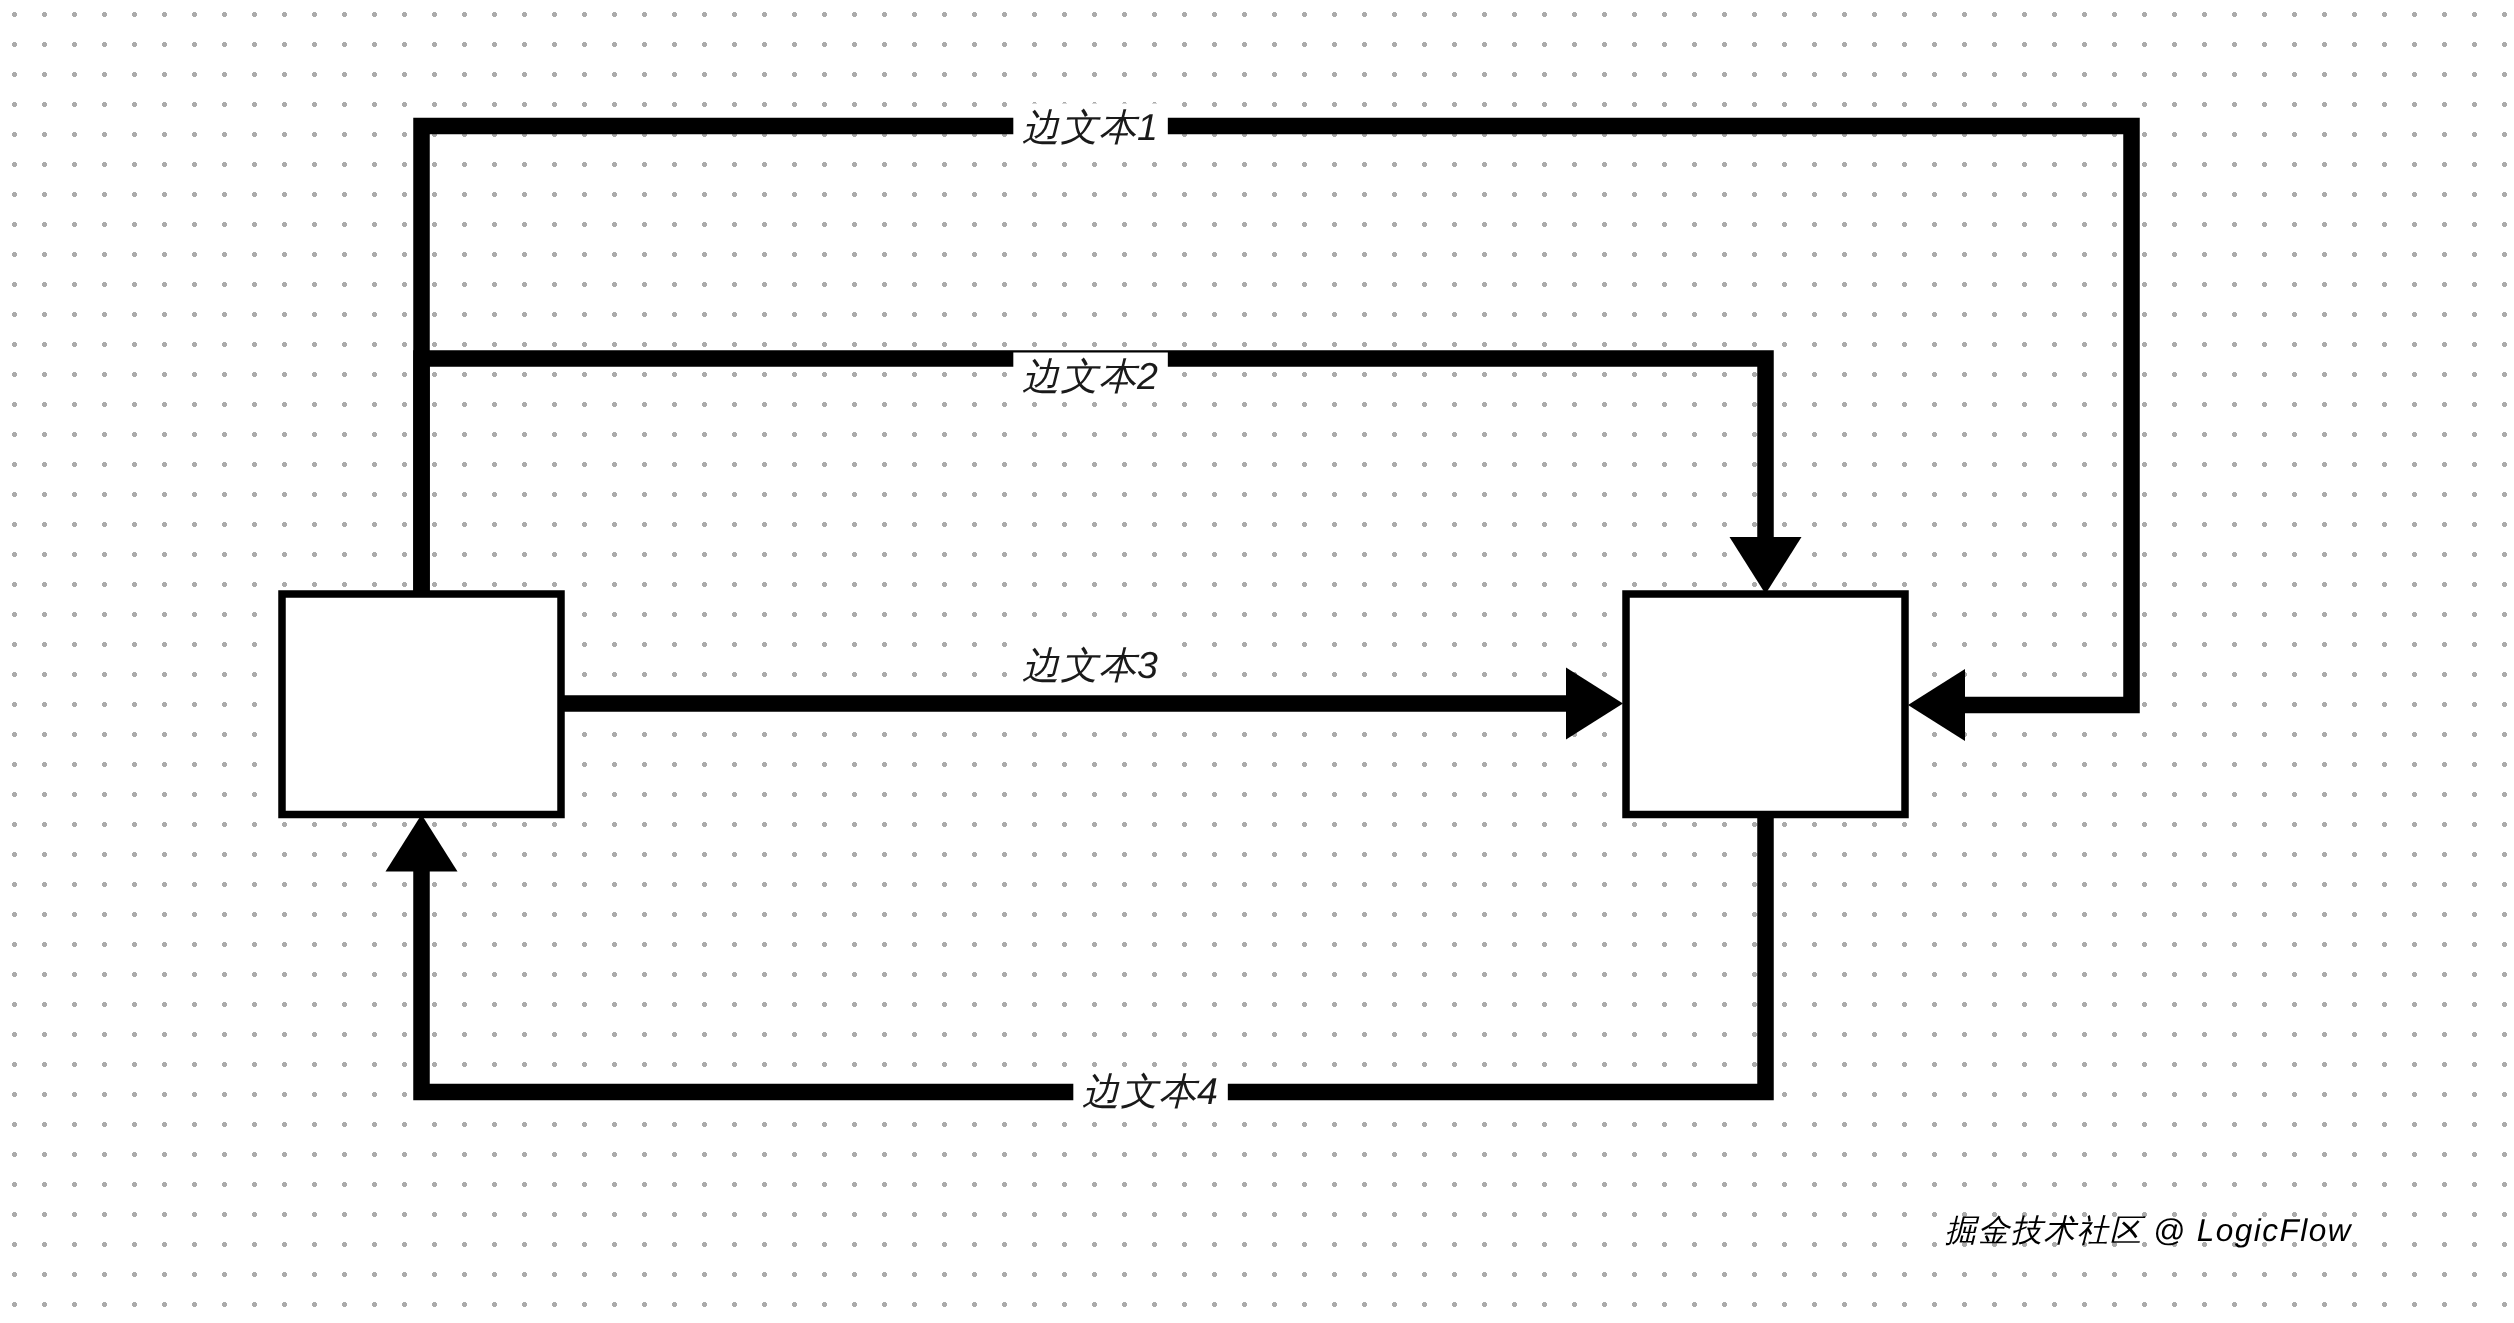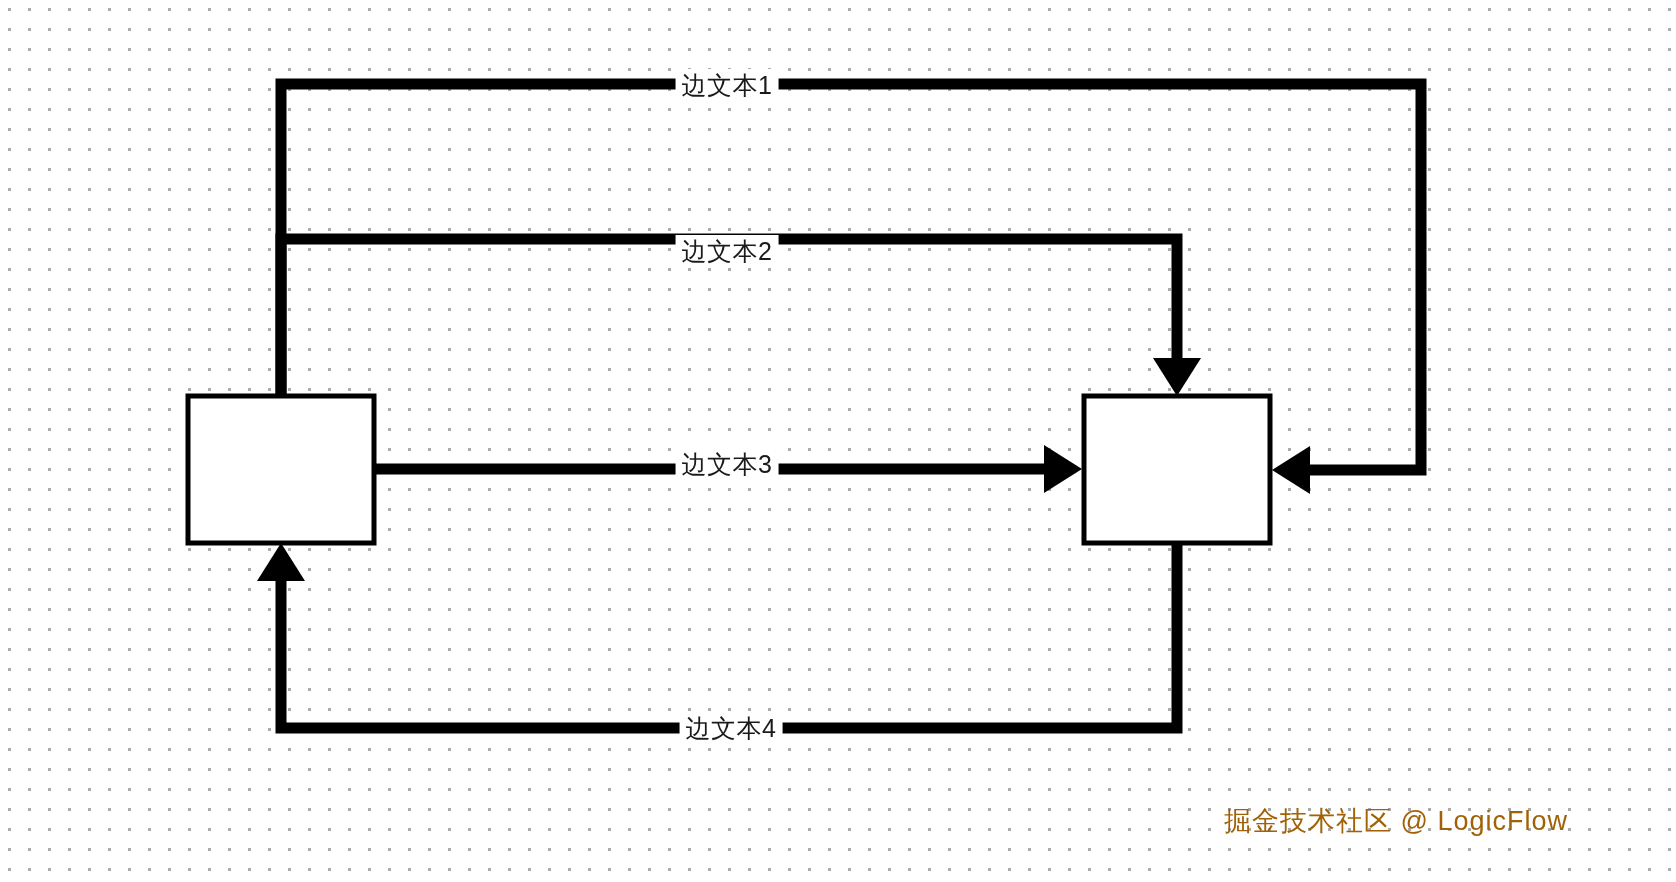--- a/index.html
+++ b/index.html
@@ -10,20 +10,21 @@
   body {
     font-family: "Liberation Sans", "DejaVu Sans", sans-serif;
   }
 
   #app {
     position: relative;
     width: 1676px;
     height: 882px;
     overflow: hidden;
     background-color: #ffffff;
+    font-style: italic;
   }
 
   
   #grid-canvas {
     position: absolute;
     inset: 0;
     background-color: #ffffff;
     background-image:
       radial-gradient(circle at 1.6px 1.6px, #ababab 1.6px, rgba(0,0,0,0) 1.7px);
     background-size: 20px 20px;
@@ -76,22 +77,22 @@
     font-size: 20px;
     color: #000000;
     white-space: nowrap;
   }
 
   
   #watermark {
     position: absolute;
     right: 108px;
     bottom: 48px;
-    color: #a16207;
-    font-size: 27px;
+    color: #000000;
+    font-size: 21px;
     line-height: 26px;
     letter-spacing: 1px;
     white-space: nowrap;
     user-select: none;
     font-family: "Liberation Sans", "DejaVu Sans", sans-serif;
   }
 </style>
 </head>
 <body>
 
@@ -130,19 +131,19 @@
     <rect class="node-rect" x="1084" y="396" width="186" height="147"></rect>
   </svg>
 
   <div class="node-text" style="left:281px; top:469px;"></div>
   <div class="node-text" style="left:1177px; top:469px;"></div>
 
   <div class="edge-label" style="left:727px; top:85px;">边文本1</div>
 
   <div class="edge-label" style="left:727px; top:251px;">边文本2</div>
 
-  <div class="edge-label" style="left:727px; top:464px;">边文本3</div>
+  <div class="edge-label" style="left:727px; top:444px;">边文本3</div>
 
-  <div class="edge-label" style="left:731px; top:728px;">边文本4</div>
+  <div class="edge-label" style="left:767px; top:728px;">边文本4</div>
 
   <div id="watermark">掘金技术社区 @ LogicFlow</div>
 
 </div>
 
 </body></html>

